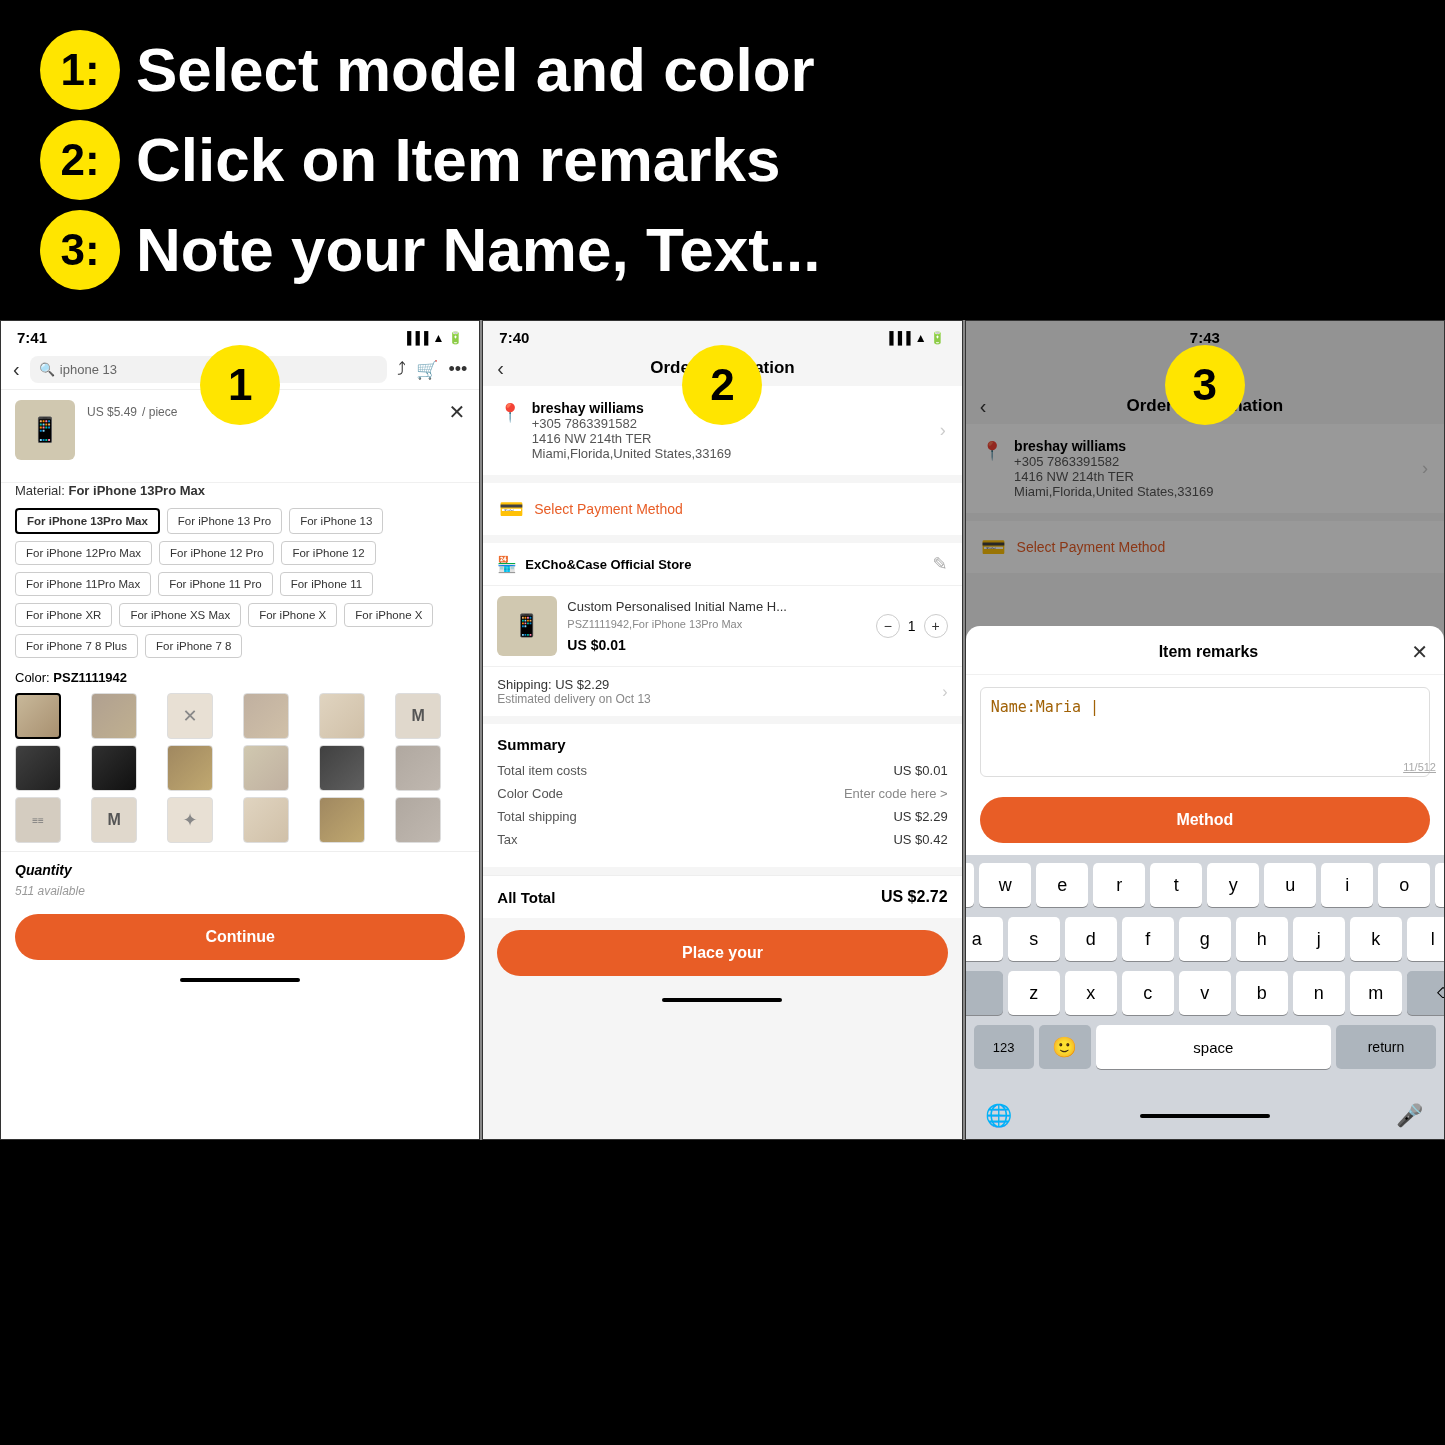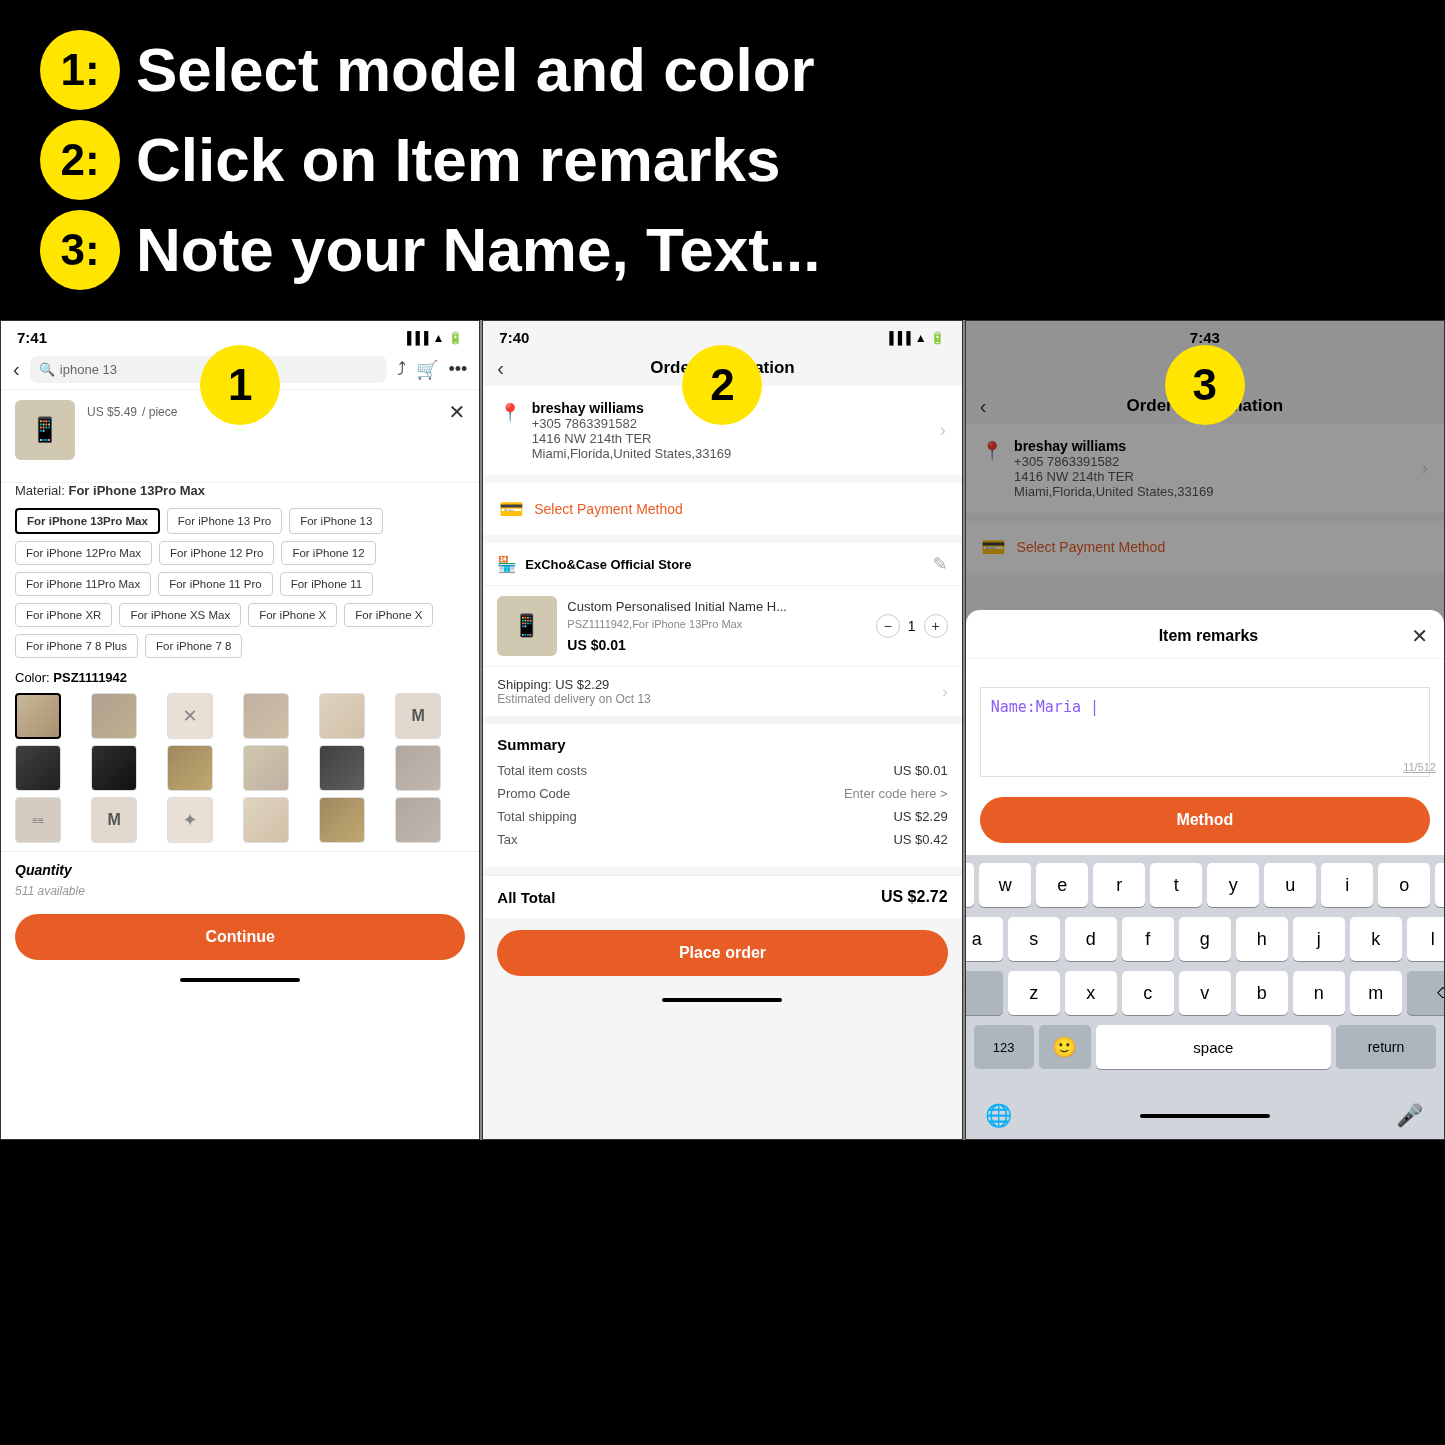--- a/index.html
+++ b/index.html
@@ -423,27 +423,26 @@
     .remarks-spacer { width: 24px; }
 
     .remarks-textarea-container {
       padding: 12px 14px;
       position: relative;
     }
     .remarks-textarea {
       width: 100%;
       min-height: 90px;
       border: 1px solid #ddd;
-      border-radius: 1px;
+      border-radius: 6px;
       padding: 10px;
       font-size: 15px;
-      color: #8b5cf6;
+      color: #a16207;
       resize: none;
       outline: none;
-      margin-top: 16px;
     }
     .remarks-char-count {
       position: absolute;
       bottom: 20px;
       right: 8px;
       font-size: 11px;
       color: #aaa;
       text-decoration: underline;
     }
 
@@ -751,41 +750,41 @@
     </div>
 
     
     <div class="summary-section">
       <div class="summary-title">Summary</div>
       <div class="summary-row">
         <span class="summary-label">Total item costs</span>
         <span class="summary-value">US $0.01</span>
       </div>
       <div class="summary-row">
-        <span class="summary-label">Promo Code</span>
+        <span class="summary-label">Color Code</span>
         <span class="summary-promo">Enter code here &gt;</span>
       </div>
       <div class="summary-row">
         <span class="summary-label">Total shipping</span>
         <span class="summary-value">US $2.29</span>
       </div>
       <div class="summary-row">
         <span class="summary-label">Tax</span>
         <span class="summary-value">US $0.42</span>
       </div>
     </div>
 
     
     <div class="total-bar">
       <span class="total-label">All Total</span>
       <span class="total-value">US $2.72</span>
     </div>
 
     
-    <button class="place-order-btn">Place order</button>
+    <button class="place-order-btn">Place your</button>
 
     <div class="home-indicator" style="background:#f5f5f5;">
       <div class="home-bar"></div>
     </div>
   </div>
 
   <div class="phone-divider"></div>
 
   <div class="phone phone3" style="position:relative;">
     <div class="step-overlay">

